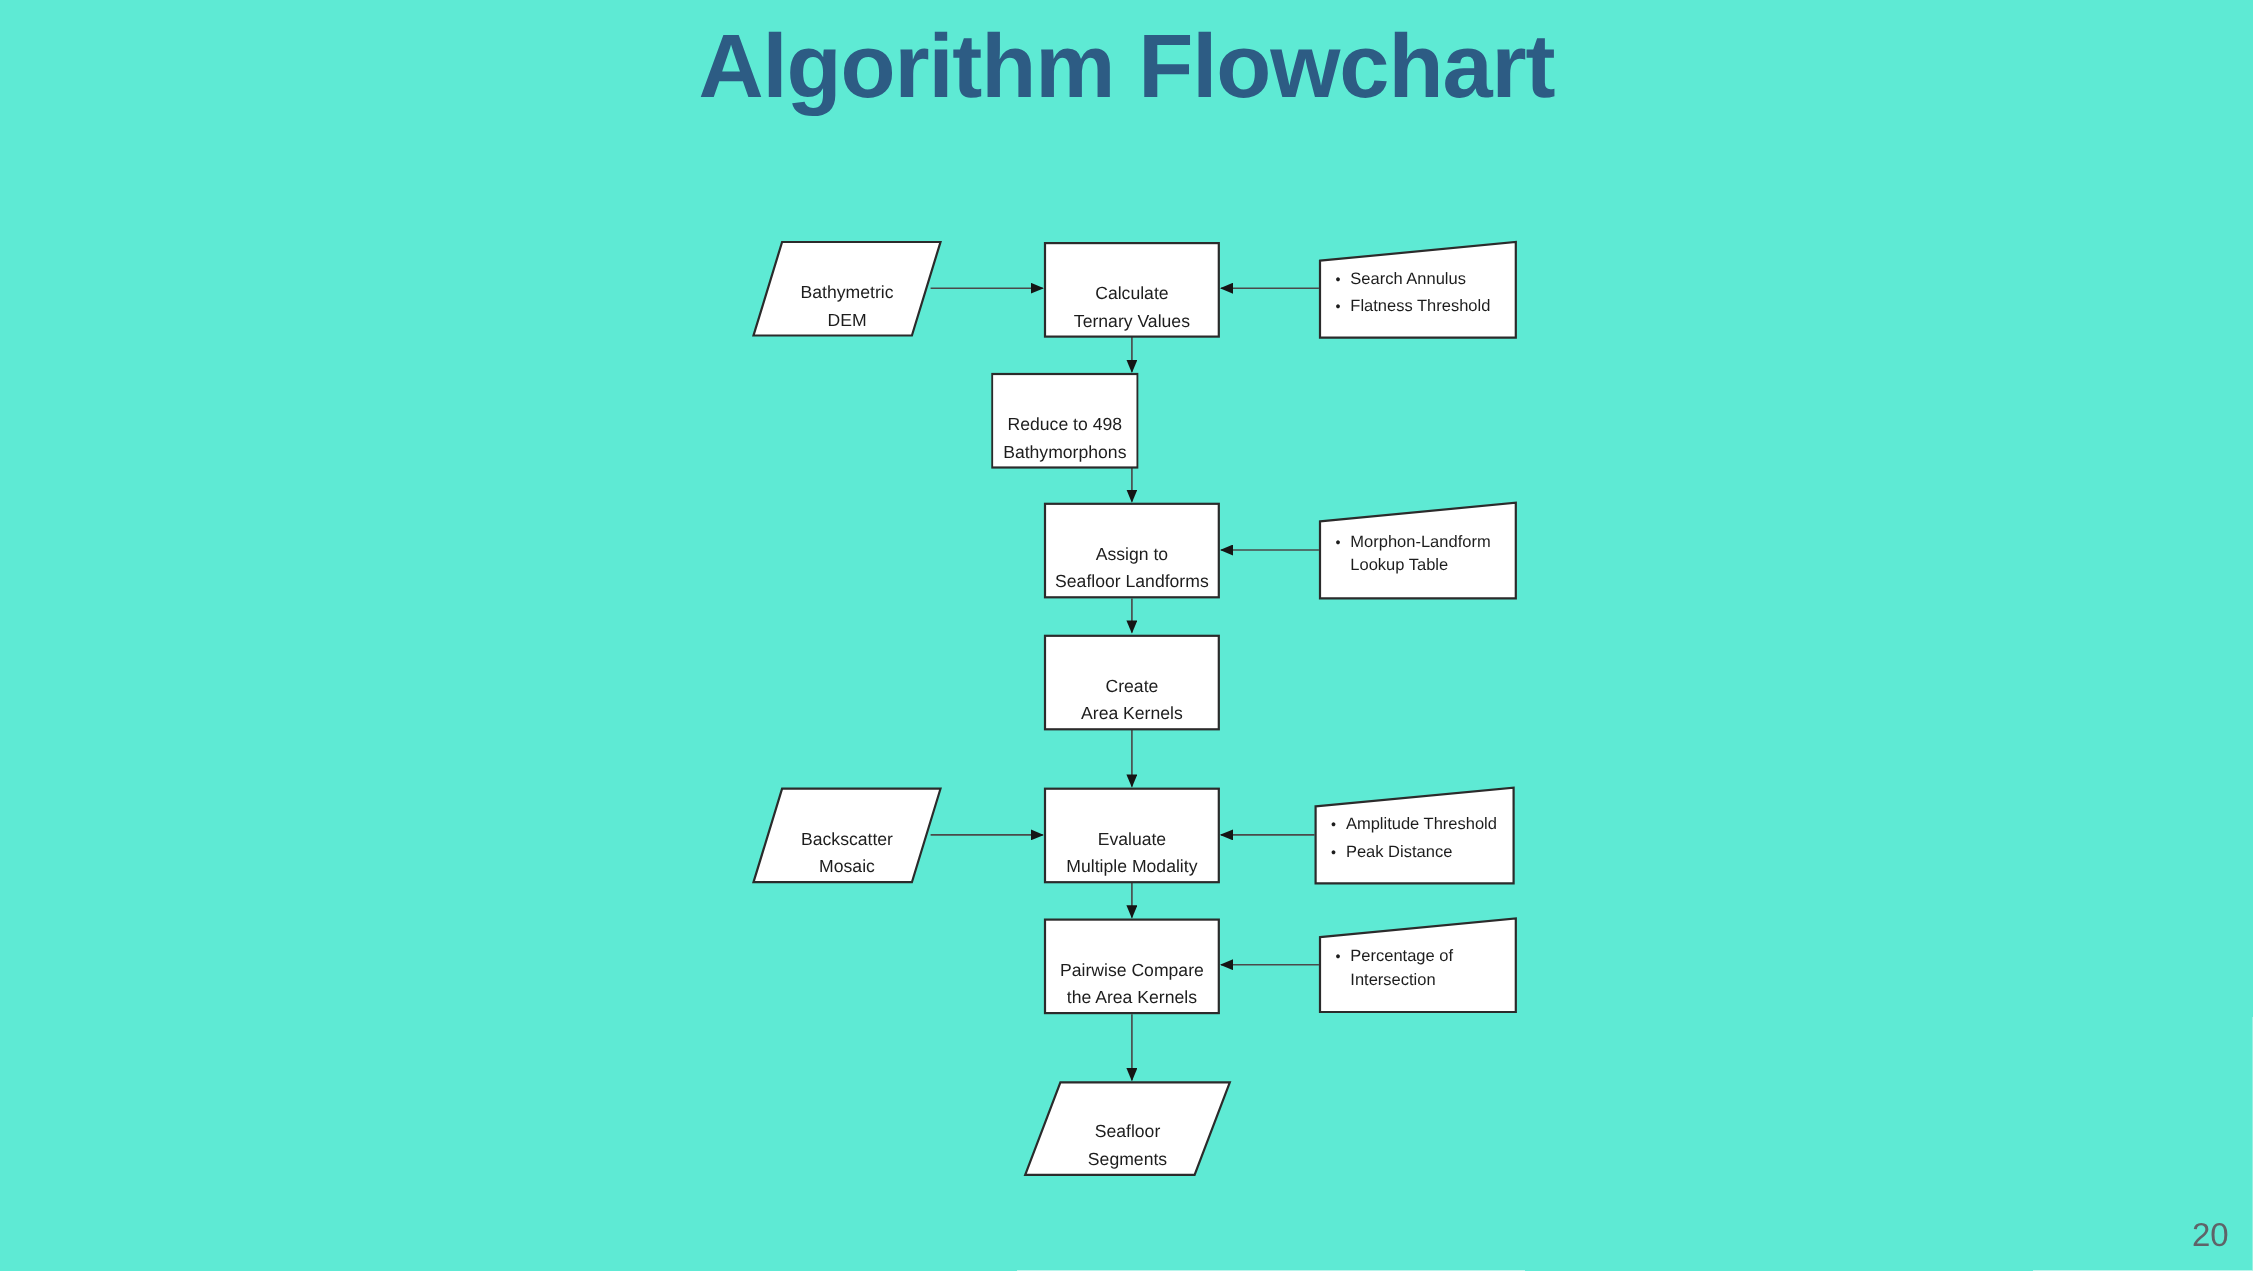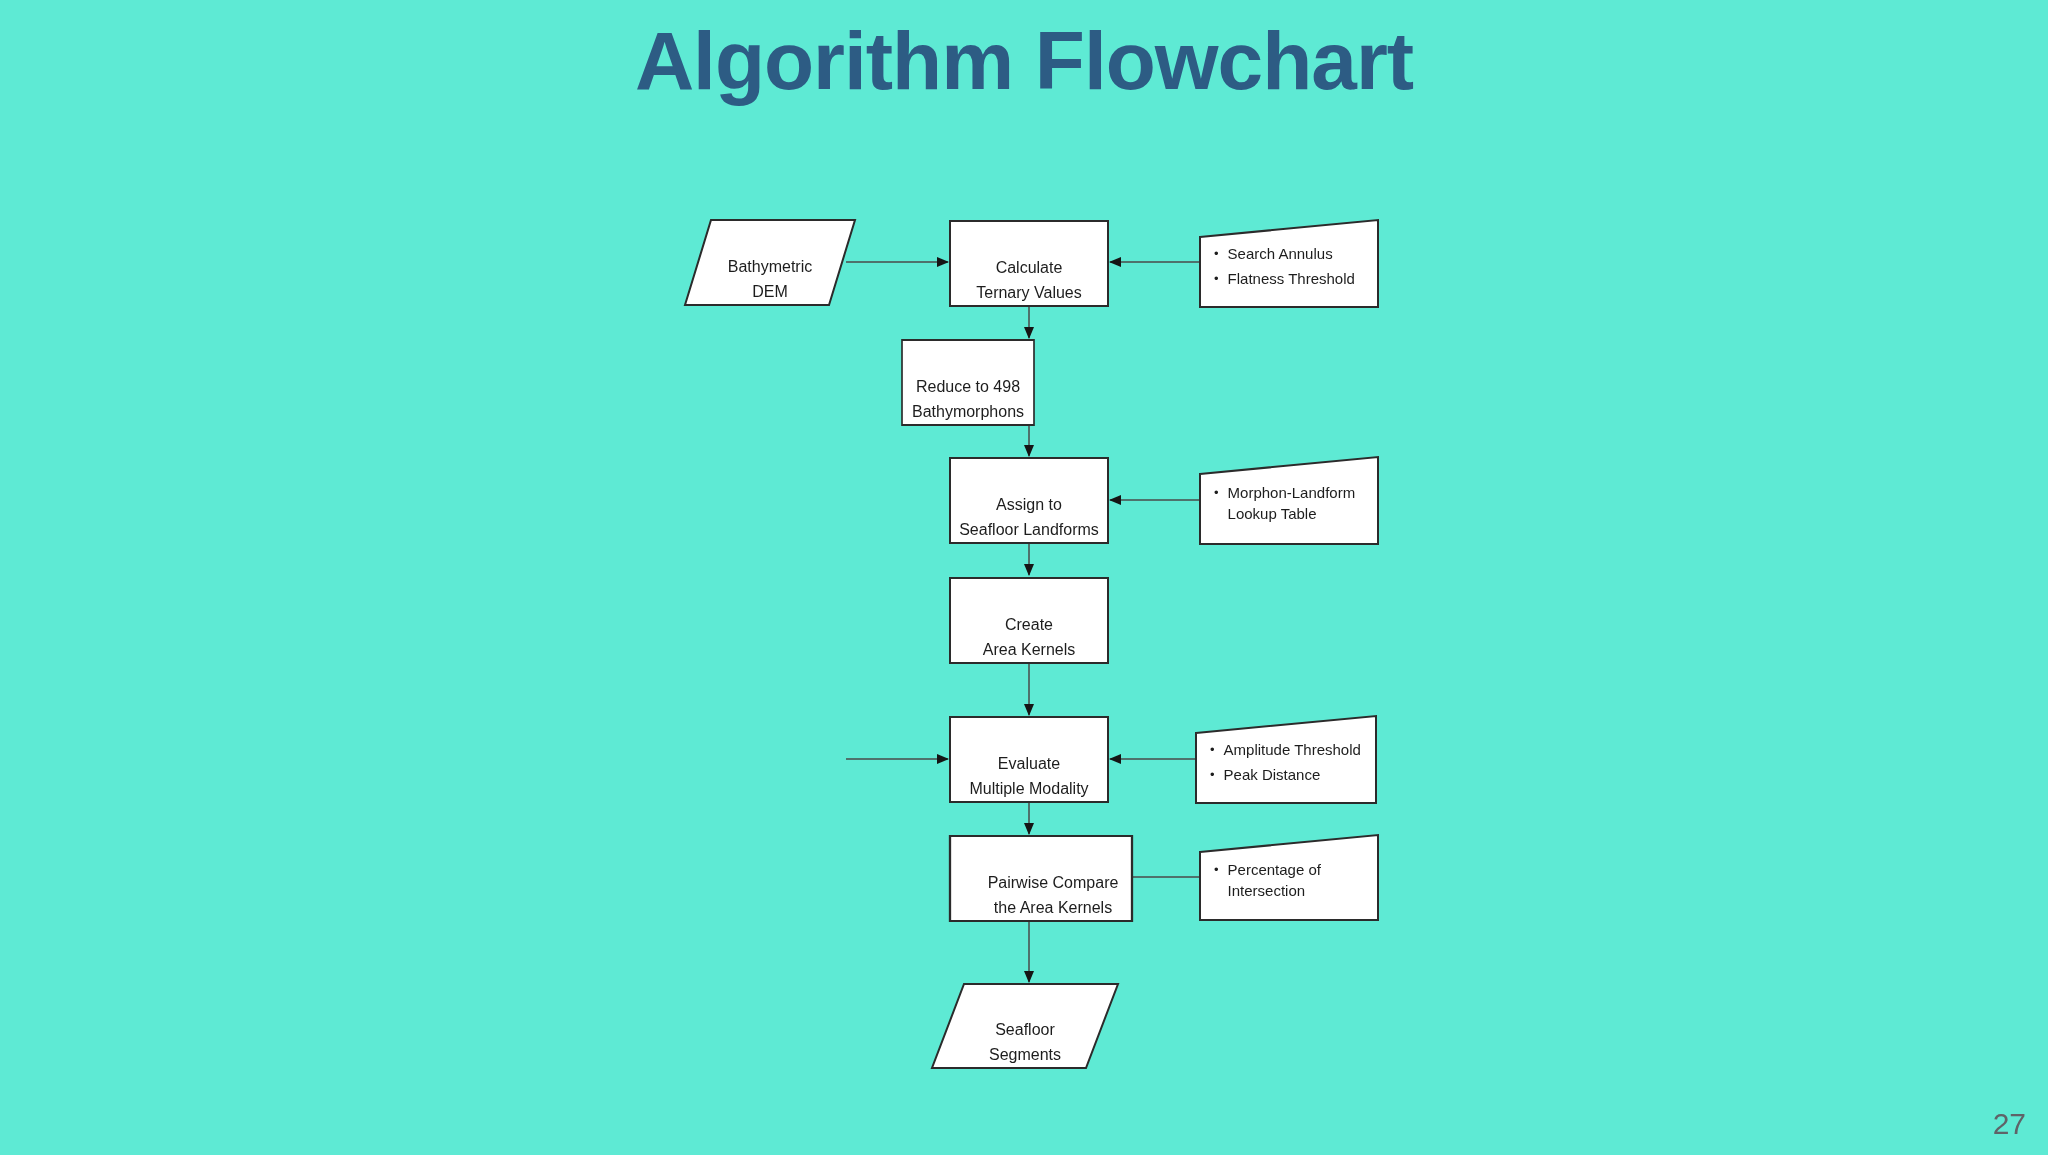--- a/index.html
+++ b/index.html
@@ -188,20 +188,27 @@
   </div>
 
   <div class="node" style="left:950px; top:578px; width:158px; height:85px;">
     <svg class="shape" viewBox="0 0 158 85" preserveAspectRatio="none">
       <rect x="0" y="0" width="158" height="85"></rect>
     </svg>
     <div class="label">Create
 Area Kernels</div>
   </div>
 
+  <div class="node" style="left:685px; top:717px; width:170px; height:85px;">
+    <svg class="shape" viewBox="0 0 170 85" preserveAspectRatio="none">
+      <polygon points="26,0 170,0 144,85 0,85"></polygon>
+    </svg>
+    <div class="label">Backscatter
+Mosaic</div>
+  </div>
 
   <div class="node" style="left:950px; top:717px; width:158px; height:85px;border-radius:23px;">
     <svg class="shape" viewBox="0 0 158 85" preserveAspectRatio="none">
       <rect x="0" y="0" width="158" height="85"></rect>
     </svg>
     <div class="label">Evaluate
 Multiple Modality</div>
   </div>
 
   <div class="node" style="left:1196px; top:716px; width:180px; height:87px;">
@@ -213,21 +220,21 @@
         <span class="bullet">•</span>
         <span>Amplitude Threshold</span>
       </div>
       <div class="bullet-row">
         <span class="bullet">•</span>
         <span>Peak Distance</span>
       </div>
     </div>
   </div>
 
-  <div class="node" style="left:950px; top:836px; width:158px; height:85px;padding-left:24px;">
+  <div class="node" style="left:950px; top:836px; width:158px; height:85px;">
     <svg class="shape" viewBox="0 0 158 85" preserveAspectRatio="none">
       <rect x="0" y="0" width="158" height="85"></rect>
     </svg>
     <div class="label">Pairwise Compare
 the Area Kernels</div>
   </div>
 
   <div class="node" style="left:1200px; top:835px; width:178px; height:85px;">
     <svg class="shape" viewBox="0 0 178 85" preserveAspectRatio="none">
       <polygon points="0,17 178,0 178,85 0,85"></polygon>
@@ -241,15 +248,15 @@
   </div>
 
   <div class="node" style="left:932px; top:984px; width:186px; height:84px;">
     <svg class="shape" viewBox="0 0 186 84" preserveAspectRatio="none">
       <polygon points="32,0 186,0 154,84 0,84"></polygon>
     </svg>
     <div class="label">Seafloor
 Segments</div>
   </div>
 
-  <div class="page-number">27</div>
+  <div class="page-number">20</div>
 
 </div>
 
 </body></html>

